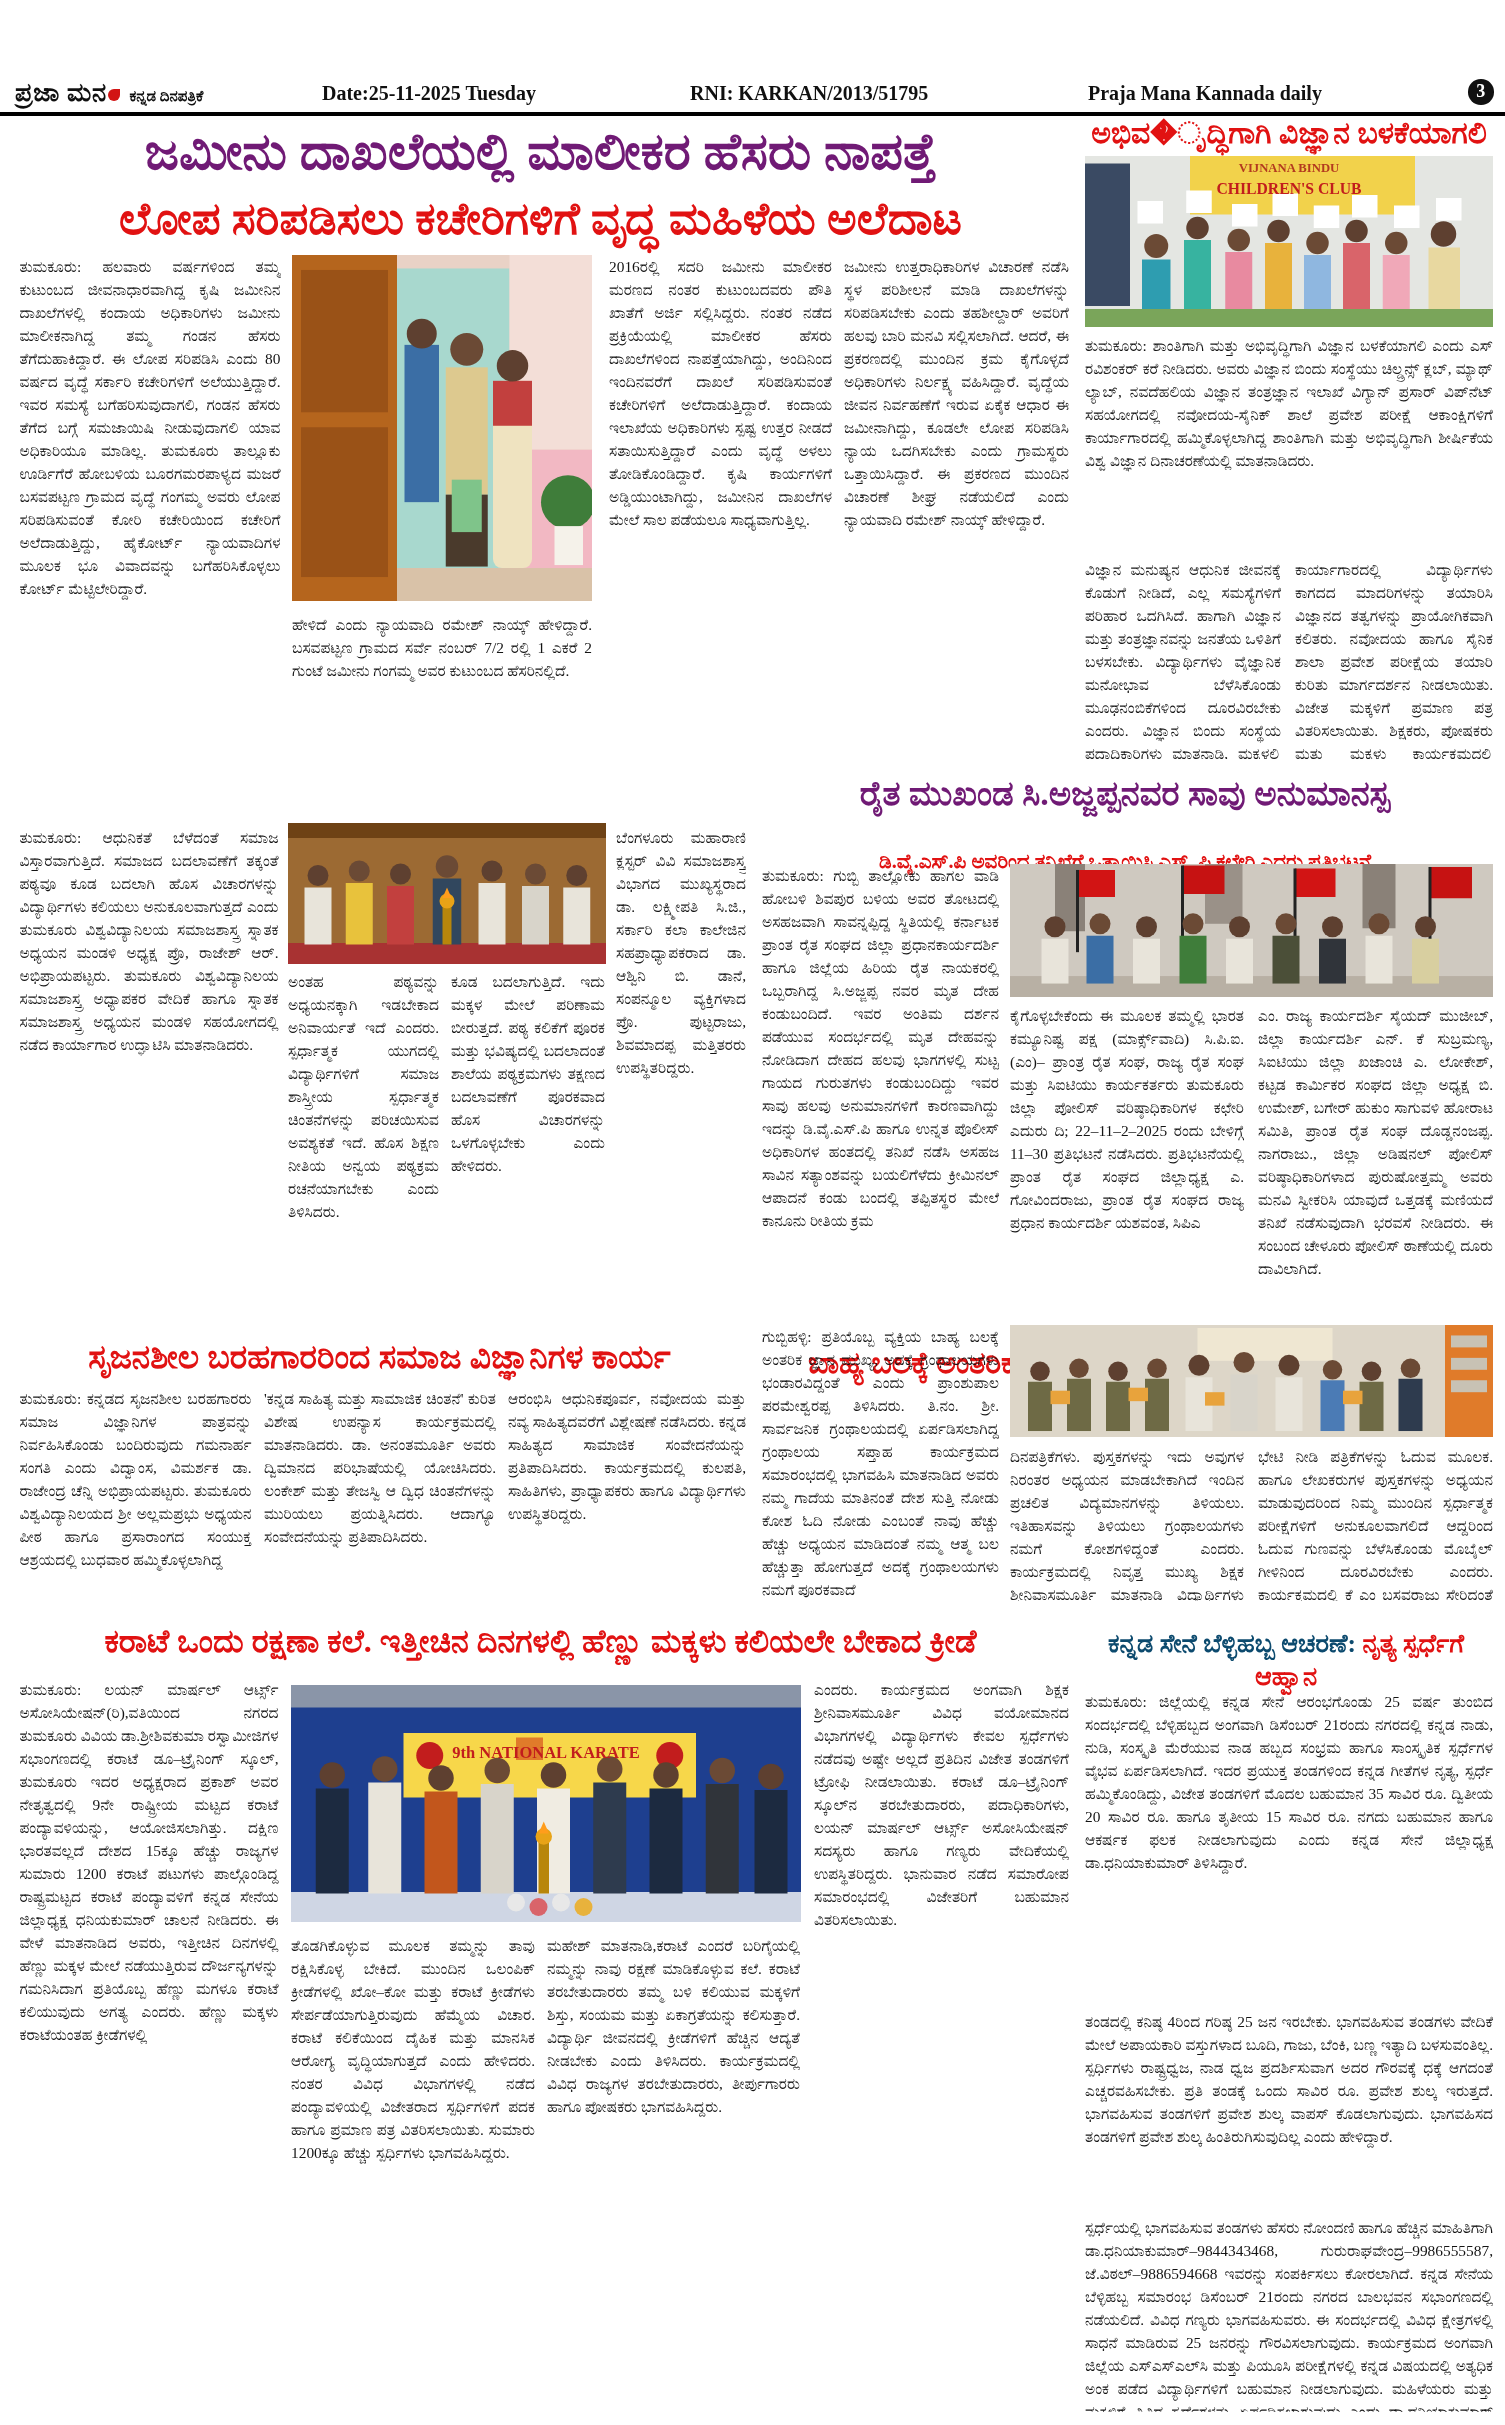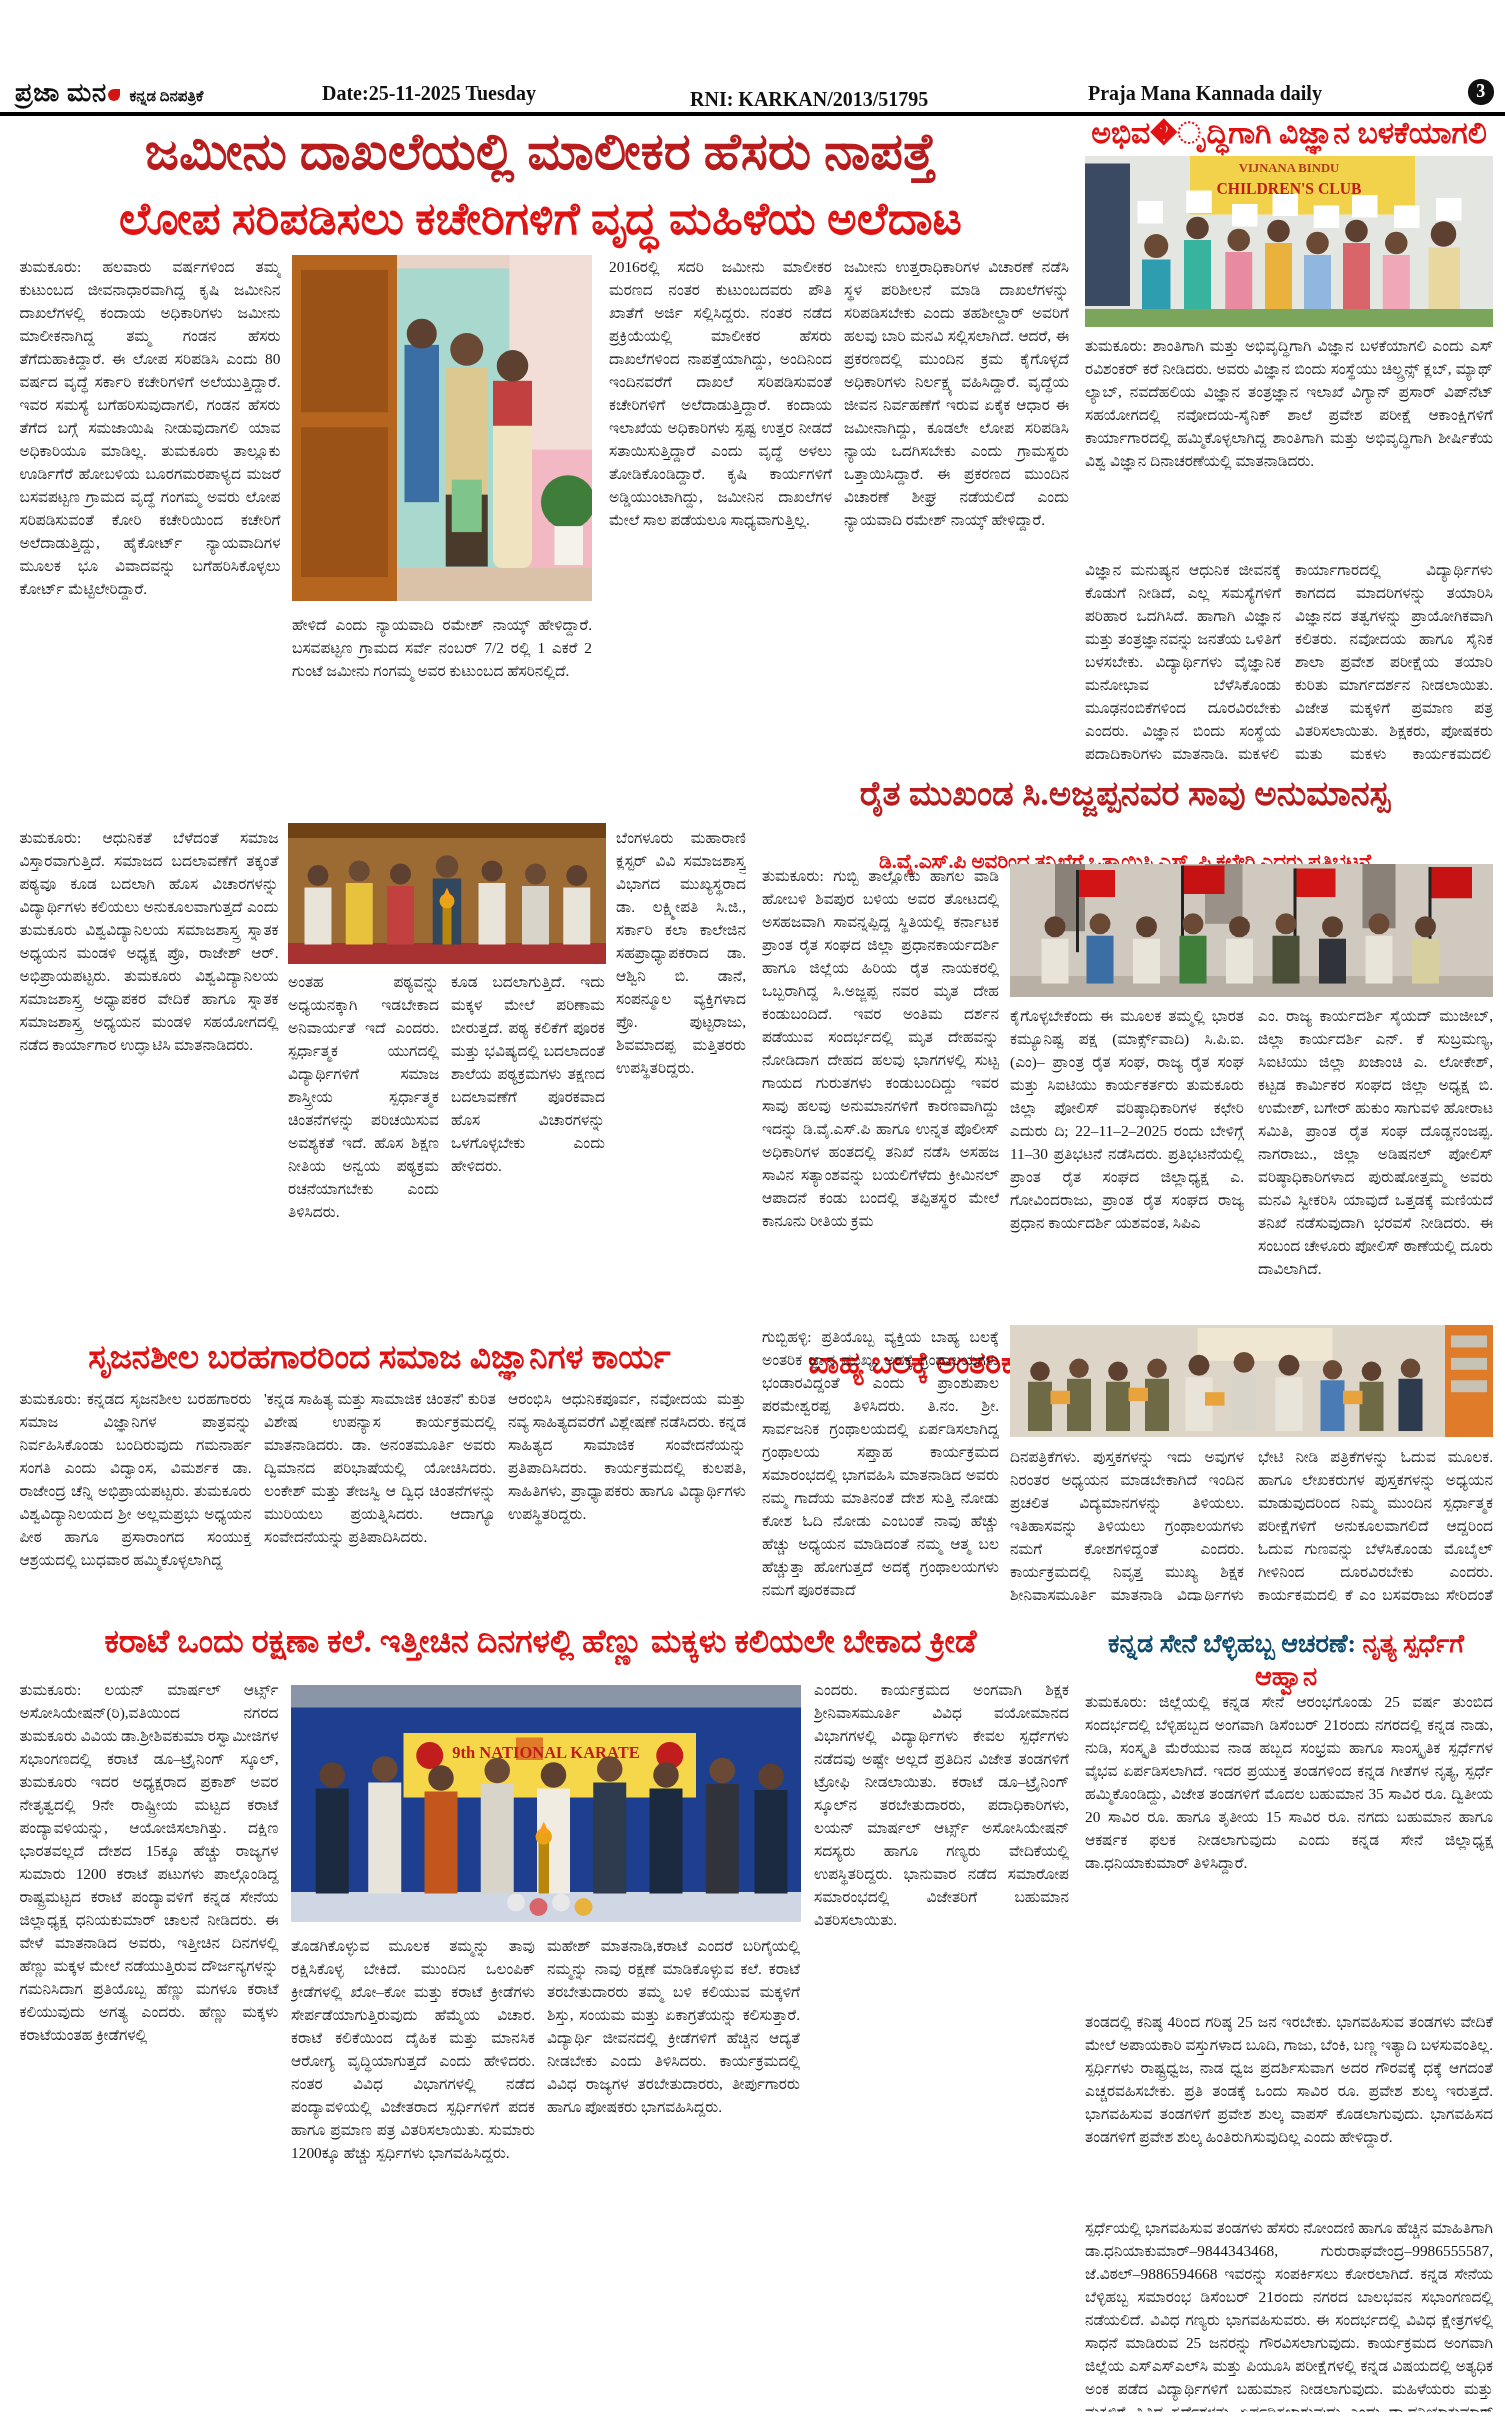--- a/index.html
+++ b/index.html
@@ -8,40 +8,40 @@
   .abs{position:absolute;}
   
   .masthead-text{font-weight:bold;font-size:20px;white-space:nowrap;color:#101010;}
   .logo-main{font-weight:bold;font-size:25.5px;color:#101010;letter-spacing:0.7px;}
   .logo-sub{font-weight:bold;font-size:15px;color:#101010;margin-left:7.5px;}
   .logo-dot{display:inline-block;width:12px;height:12px;background:#d21414;border-radius:50% 0 50% 50%;margin:0 1.5px;}
   .pageno{width:25.5px;height:25.5px;border-radius:50%;background:#111;color:#fff;text-align:center;
           line-height:25.5px;font-size:18px;font-weight:bold;}
   .rule{background:#000;height:3.7px;left:0;width:1505px;}
   
-  .h-black{font-weight:bold;color:#b91c1c;text-align:center;}
+  .h-black{font-weight:bold;color:#701a75;text-align:center;}
   .h-red{font-weight:bold;color:#e11212;text-align:center;}
   .h-mixed b{color:#0c4a6e;} .h-mixed i{color:#e11212;font-style:normal;}
   
   .bodytext{font-size:15.4px;line-height:23px;text-align:justify;overflow:hidden;
             word-break:break-word;}
   .photo{overflow:hidden;background:#fca5a5;}
   .photo svg{display:block;width:100%;height:100%;}
   .banner-label{position:absolute;font-weight:bold;text-align:center;width:100%;}
 </style>
 </head>
 <body>
 
 <div class="page">
 
   <div class="abs" style="left:15px;top:78px;">
     <span class="logo-main">ಪ್ರಜಾ ಮನ</span><span class="logo-dot"></span><span class="logo-sub">ಕನ್ನಡ ದಿನಪತ್ರಿಕೆ</span>
   </div>
   <div class="abs masthead-text" style="left:322px;top:82px;">Date:25-11-2025 Tuesday</div>
-  <div class="abs masthead-text" style="left:690px;top:88px;">RNI: KARKAN/2013/51795</div>
+  <div class="abs masthead-text" style="left:690px;top:82px;">RNI: KARKAN/2013/51795</div>
   <div class="abs masthead-text" style="left:1088px;top:82px;">Praja Mana Kannada daily</div>
   <div class="abs pageno" style="left:1468px;top:79px;">3</div>
   <div class="abs rule" style="top:112px;"></div>
 
   <div class="abs h-black" style="left:12px;top:120px;width:1057px;font-size:51px;line-height:64px;">ಜಮೀನು ದಾಖಲೆಯಲ್ಲಿ ಮಾಲೀಕರ ಹೆಸರು ನಾಪತ್ತೆ</div>
   <div class="abs h-red" style="left:12px;top:189px;width:1057px;font-size:45px;line-height:60px;">ಲೋಪ ಸರಿಪಡಿಸಲು ಕಚೇರಿಗಳಿಗೆ ವೃದ್ಧ ಮಹಿಳೆಯ ಅಲೆದಾಟ</div>
 
   <div class="abs bodytext" style="left:19.5px;top:255px;width:261px;height:504px;">ತುಮಕೂರು: ಹಲವಾರು ವರ್ಷಗಳಿಂದ ತಮ್ಮ ಕುಟುಂಬದ ಜೀವನಾಧಾರವಾಗಿದ್ದ ಕೃಷಿ ಜಮೀನಿನ ದಾಖಲೆಗಳಲ್ಲಿ ಕಂದಾಯ ಅಧಿಕಾರಿಗಳು ಜಮೀನು ಮಾಲೀಕನಾಗಿದ್ದ ತಮ್ಮ ಗಂಡನ ಹೆಸರು ತೆಗೆದುಹಾಕಿದ್ದಾರೆ. ಈ ಲೋಪ ಸರಿಪಡಿಸಿ ಎಂದು 80 ವರ್ಷದ ವೃದ್ಧೆ ಸರ್ಕಾರಿ ಕಚೇರಿಗಳಿಗೆ ಅಲೆಯುತ್ತಿದ್ದಾರೆ. ಇವರ ಸಮಸ್ಯೆ ಬಗೆಹರಿಸುವುದಾಗಲಿ, ಗಂಡನ ಹೆಸರು ತೆಗೆದ ಬಗ್ಗೆ ಸಮಜಾಯಿಷಿ ನೀಡುವುದಾಗಲಿ ಯಾವ ಅಧಿಕಾರಿಯೂ ಮಾಡಿಲ್ಲ. ತುಮಕೂರು ತಾಲ್ಲೂಕು ಊರ್ಡಿಗೆರೆ ಹೋಬಳಿಯ ಬೂರಗಮರಪಾಳ್ಯದ ಮಜರೆ ಬಸವಪಟ್ಟಣ ಗ್ರಾಮದ ವೃದ್ಧೆ ಗಂಗಮ್ಮ ಅವರು ಲೋಪ ಸರಿಪಡಿಸುವಂತೆ ಕೋರಿ ಕಚೇರಿಯಿಂದ ಕಚೇರಿಗೆ ಅಲೆದಾಡುತ್ತಿದ್ದು, ಹೈಕೋರ್ಟ್ ನ್ಯಾಯವಾದಿಗಳ ಮೂಲಕ ಭೂ ವಿವಾದವನ್ನು ಬಗೆಹರಿಸಿಕೊಳ್ಳಲು ಕೋರ್ಟ್ ಮೆಟ್ಟಿಲೇರಿದ್ದಾರೆ.</div>
 
   <div class="abs photo" style="left:292px;top:255px;width:300px;height:346px;">

